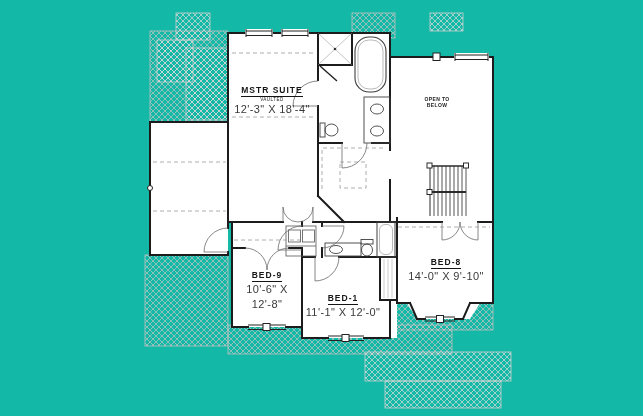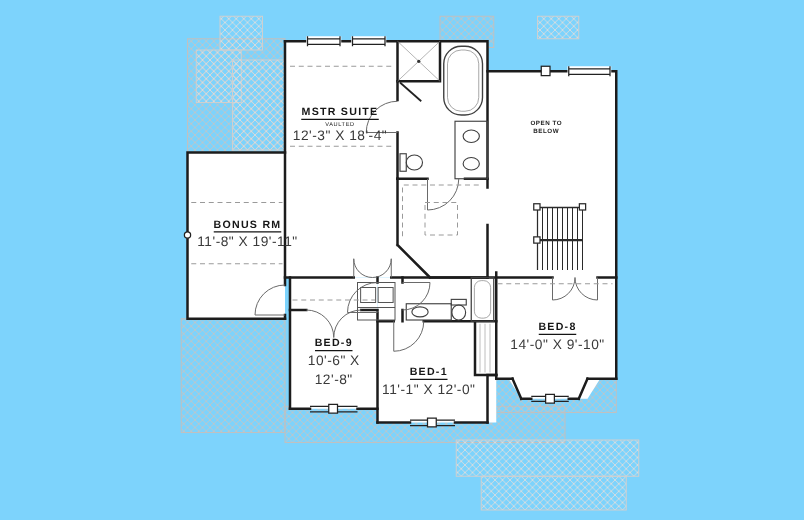--- a/index.html
+++ b/index.html
@@ -1,16 +1,16 @@
 <!DOCTYPE html>
 <html><head>
 <meta charset="utf-8">
 <style>
   html,body{margin:0;padding:0;background:#fff;}
-  #canvas{position:relative;width:643px;height:416px;background:#7dd3fc;overflow:hidden;
+  #canvas{position:relative;width:643px;height:416px;background:#14b8a6;overflow:hidden;
           font-family:"Liberation Sans",sans-serif;}
   #plan-svg{position:absolute;left:0;top:0;}
   .room-label{position:absolute;text-align:center;color:#161616;pointer-events:none;}
   .room-name{display:inline-block;font-weight:bold;font-size:8.5px;letter-spacing:1px;
              border-bottom:1.6px solid #141414;padding-bottom:0.5px;line-height:1.1;}
   .room-note{display:block;font-size:4.5px;letter-spacing:.5px;color:#222;line-height:1.2;}
   .room-dims{display:block;font-size:11px;letter-spacing:.4px;color:#3a3a3a;line-height:1.25;margin-top:1px;}
   .tiny-label{position:absolute;text-align:center;font-size:5px;font-weight:bold;letter-spacing:.4px;
               color:#222;line-height:1.25;}
 </style>
@@ -178,24 +178,20 @@
       <path d="M234,240 H300"></path>
     </g>
   </svg>
 
   <div class="room-label" style="left:230px;top:79px;width:84px;">
     <span class="room-name">MSTR SUITE</span>
     <span class="room-note">VAULTED</span>
     <span class="room-dims">12'-3" X 18'-4"</span>
   </div>
 
-  <div class="room-label" style="left:152px;top:169px;width:92px;">
-    <span class="room-name">BONUS RM</span>
-    <span class="room-dims">11'-8" X 19'-11"</span>
-  </div>
 
   <div class="room-label" style="left:236px;top:264px;width:62px;">
     <span class="room-name">BED-9</span>
     <span class="room-dims">10'-6" X</span>
     <span class="room-dims">12'-8"</span>
   </div>
 
   <div class="room-label" style="left:300px;top:287px;width:86px;">
     <span class="room-name">BED-1</span>
     <span class="room-dims">11'-1" X 12'-0"</span>

